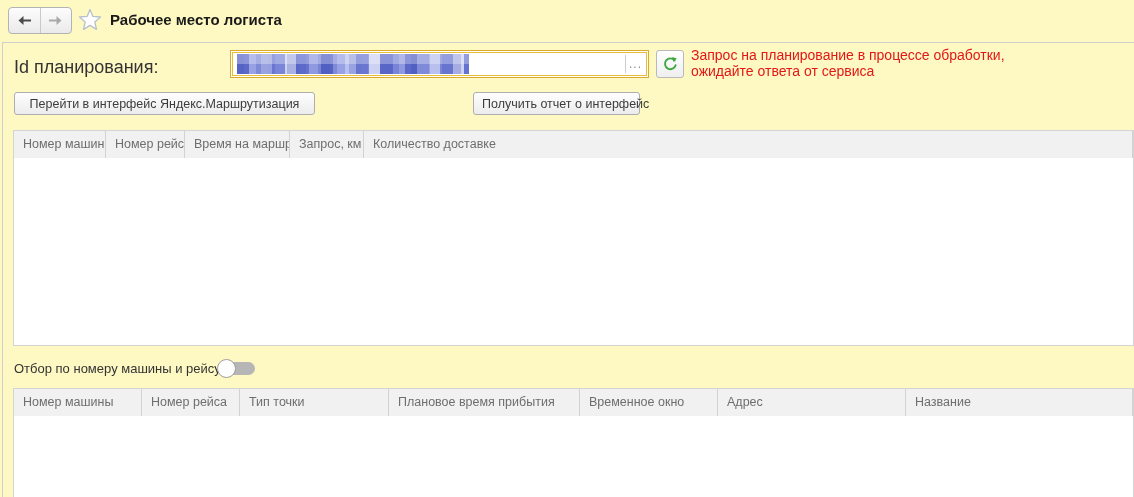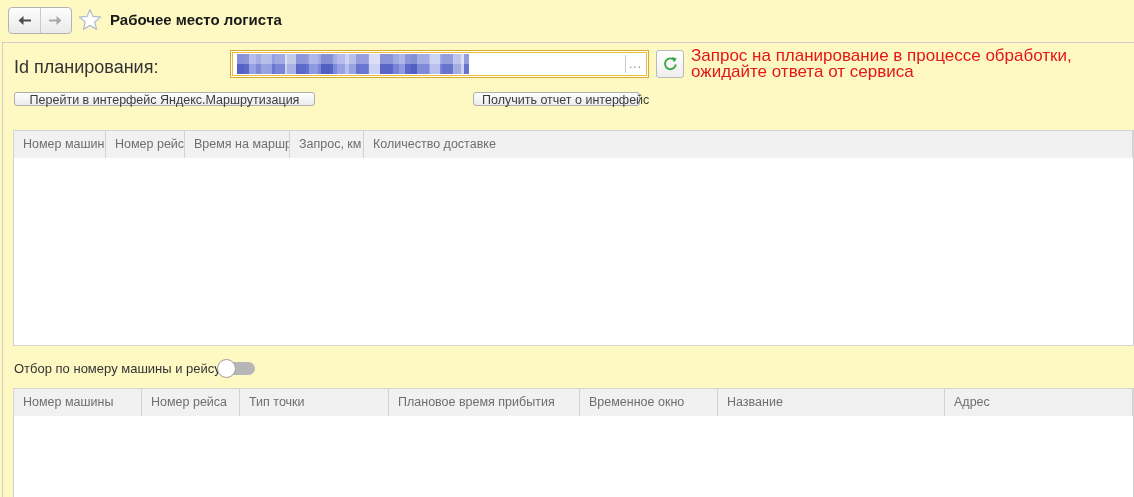--- a/index.html
+++ b/index.html
@@ -42,25 +42,25 @@
     border-left:1px solid #cccccc; color:#8f8f8f; font-size:12px;
     display:flex; align-items:center; justify-content:center; cursor:pointer; letter-spacing:1px;
   }
   .refresh-btn{
     position:absolute; left:656px; top:50px; width:28px; height:28px; box-sizing:border-box;
     border:1px solid #b9b9b9; border-radius:3px; background:linear-gradient(#ffffff,#efefef);
     display:flex; align-items:center; justify-content:center; cursor:pointer; padding:0;
   }
   .status{
     position:absolute; left:691px; top:48px; width:420px;
-    font-size:17px; line-height:15.5px; color:#e31717;
+    font-size:14px; line-height:15.5px; color:#e31717;
   }
   
   .act-btn{
-    position:absolute; top:92px; height:14px; box-sizing:border-box;
+    position:absolute; top:92px; height:23px; box-sizing:border-box;
     border:1px solid #aeaeae; border-radius:3px;
     background:linear-gradient(#fefefe,#ececec);
     font-family:"Liberation Sans", sans-serif; font-size:12.5px; color:#3c3c3c;
     text-align:center; padding:0 8px; cursor:pointer; white-space:nowrap;
   }
   #act-1{left:14px;  width:301px;}
   #act-2{left:322px; width:143px;}
   #act-3{left:473px; width:167px;}
   
   .grid{
@@ -150,19 +150,19 @@
     <span class="knob"></span>
   </div>
 
   <div id="stops-table" class="grid">
     <div class="ghead">
         <div class="hcell" style="width: 128px;">Номер машины</div>
         <div class="hcell" style="width: 98px;">Номер рейса</div>
         <div class="hcell" style="width: 149px;">Тип точки</div>
         <div class="hcell" style="width: 191px;">Плановое время прибытия</div>
         <div class="hcell" style="width: 138px;">Временное окно</div>
+        <div class="hcell" style="width: 188px;">Адрес</div>
         <div class="hcell" style="flex: 1 1 0%;">Название</div>
-        <div class="hcell" style="width: 188px;">Адрес</div>
       </div>
     <div class="gbody"></div>
   </div>
 
 </div>
 
 </body></html>

